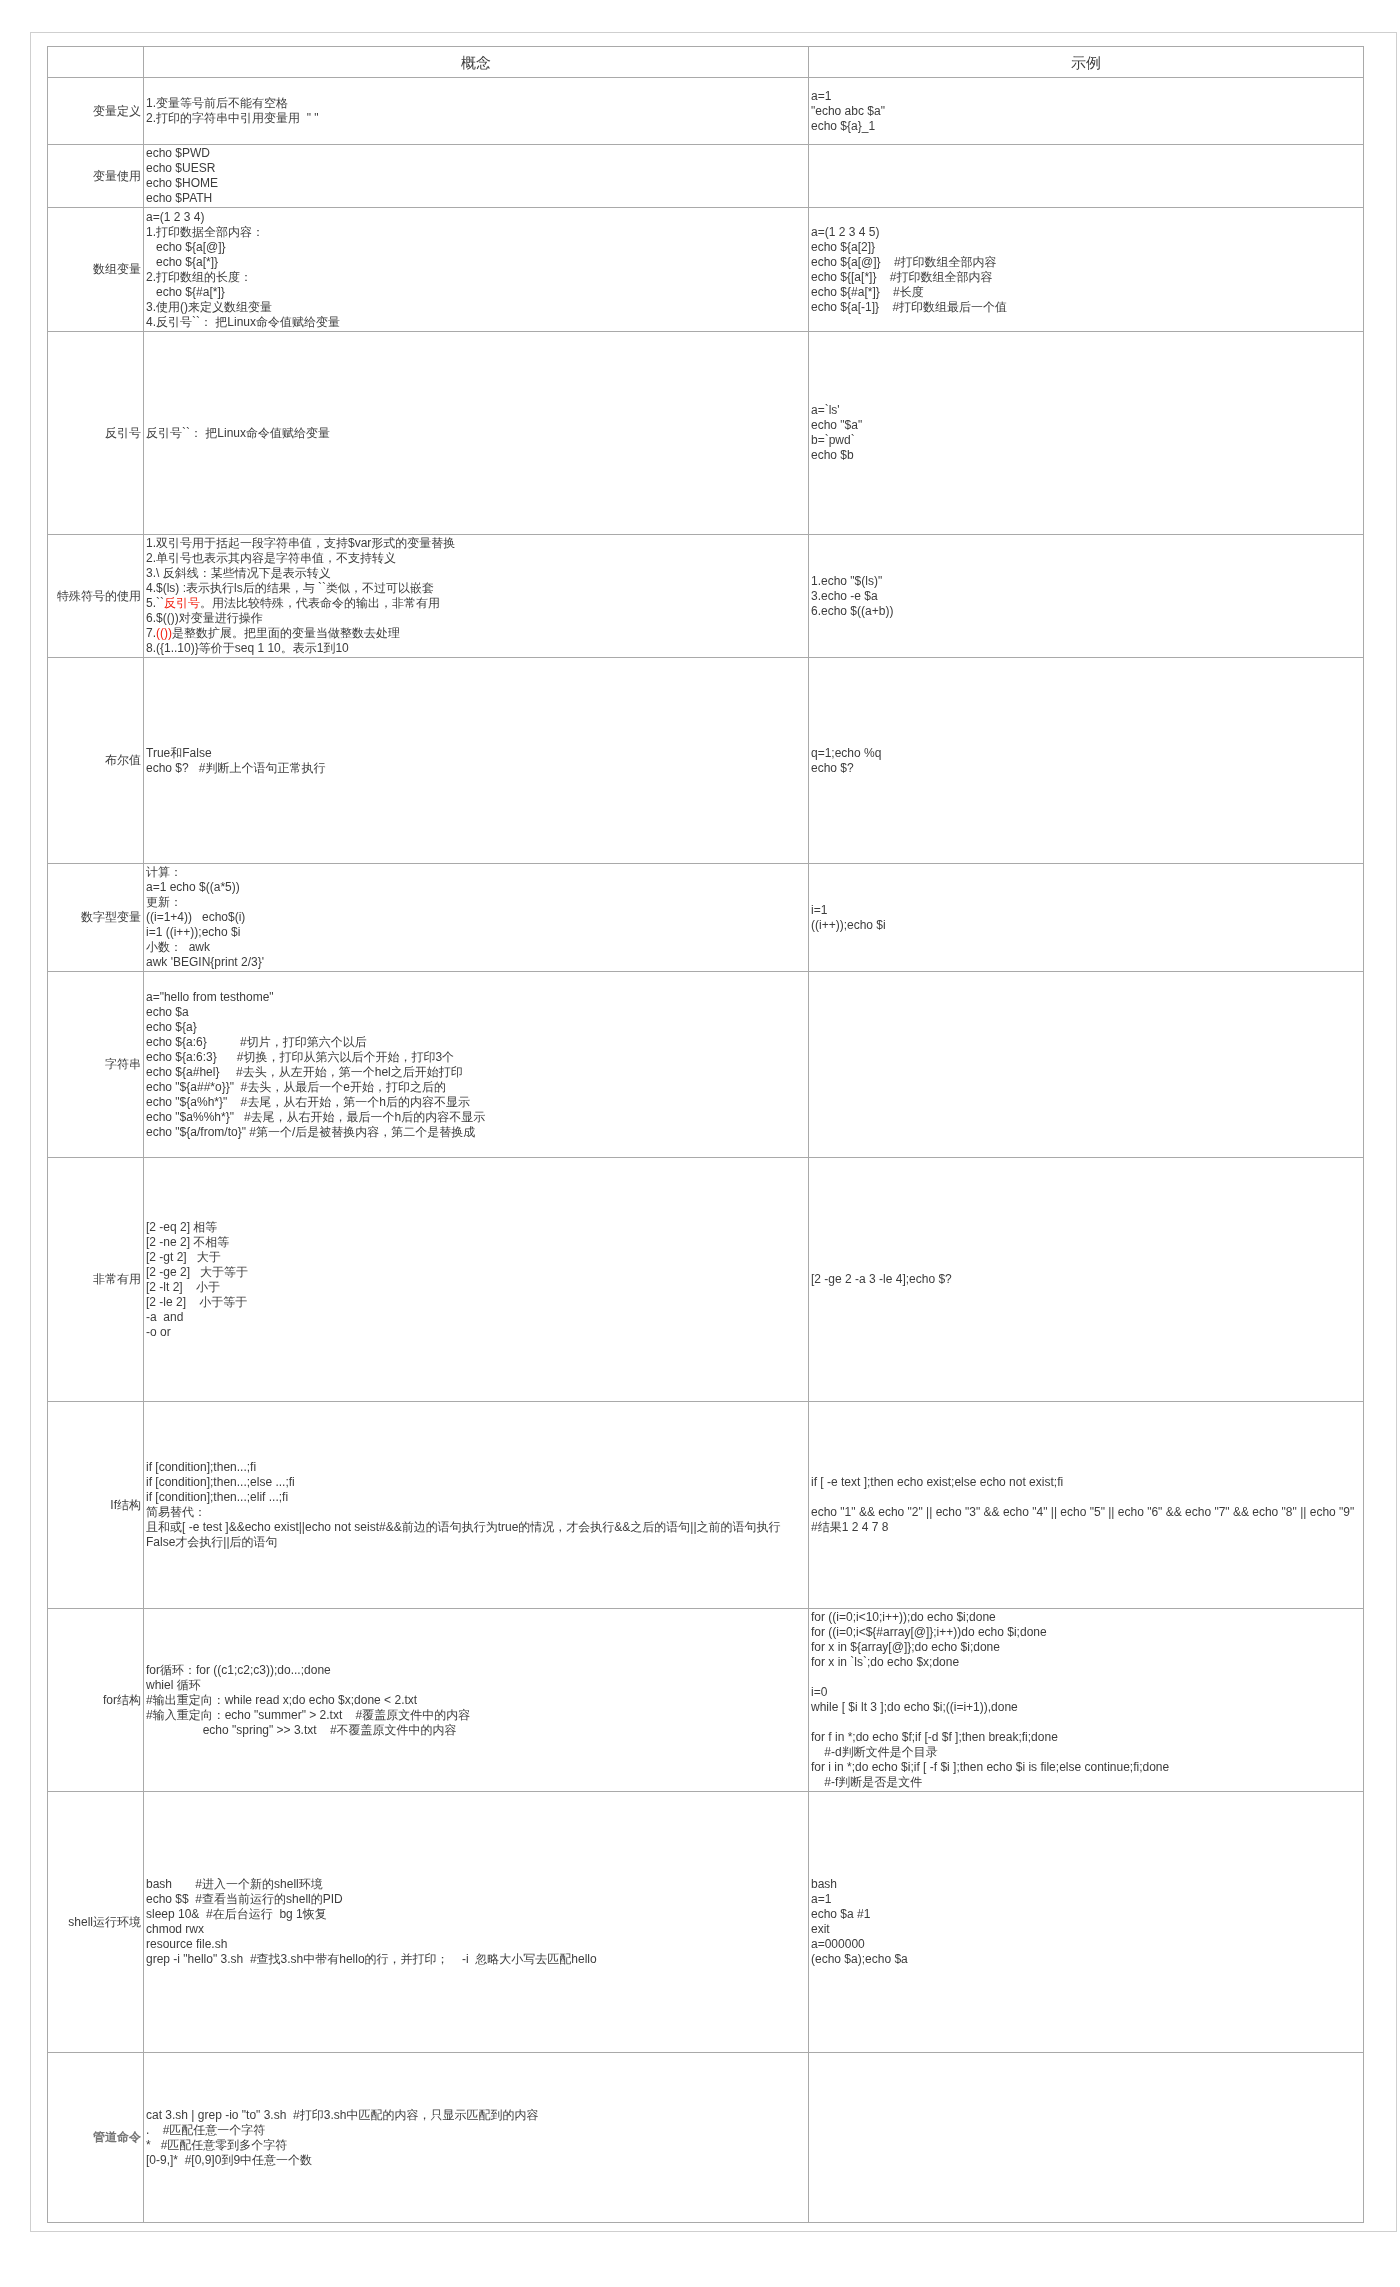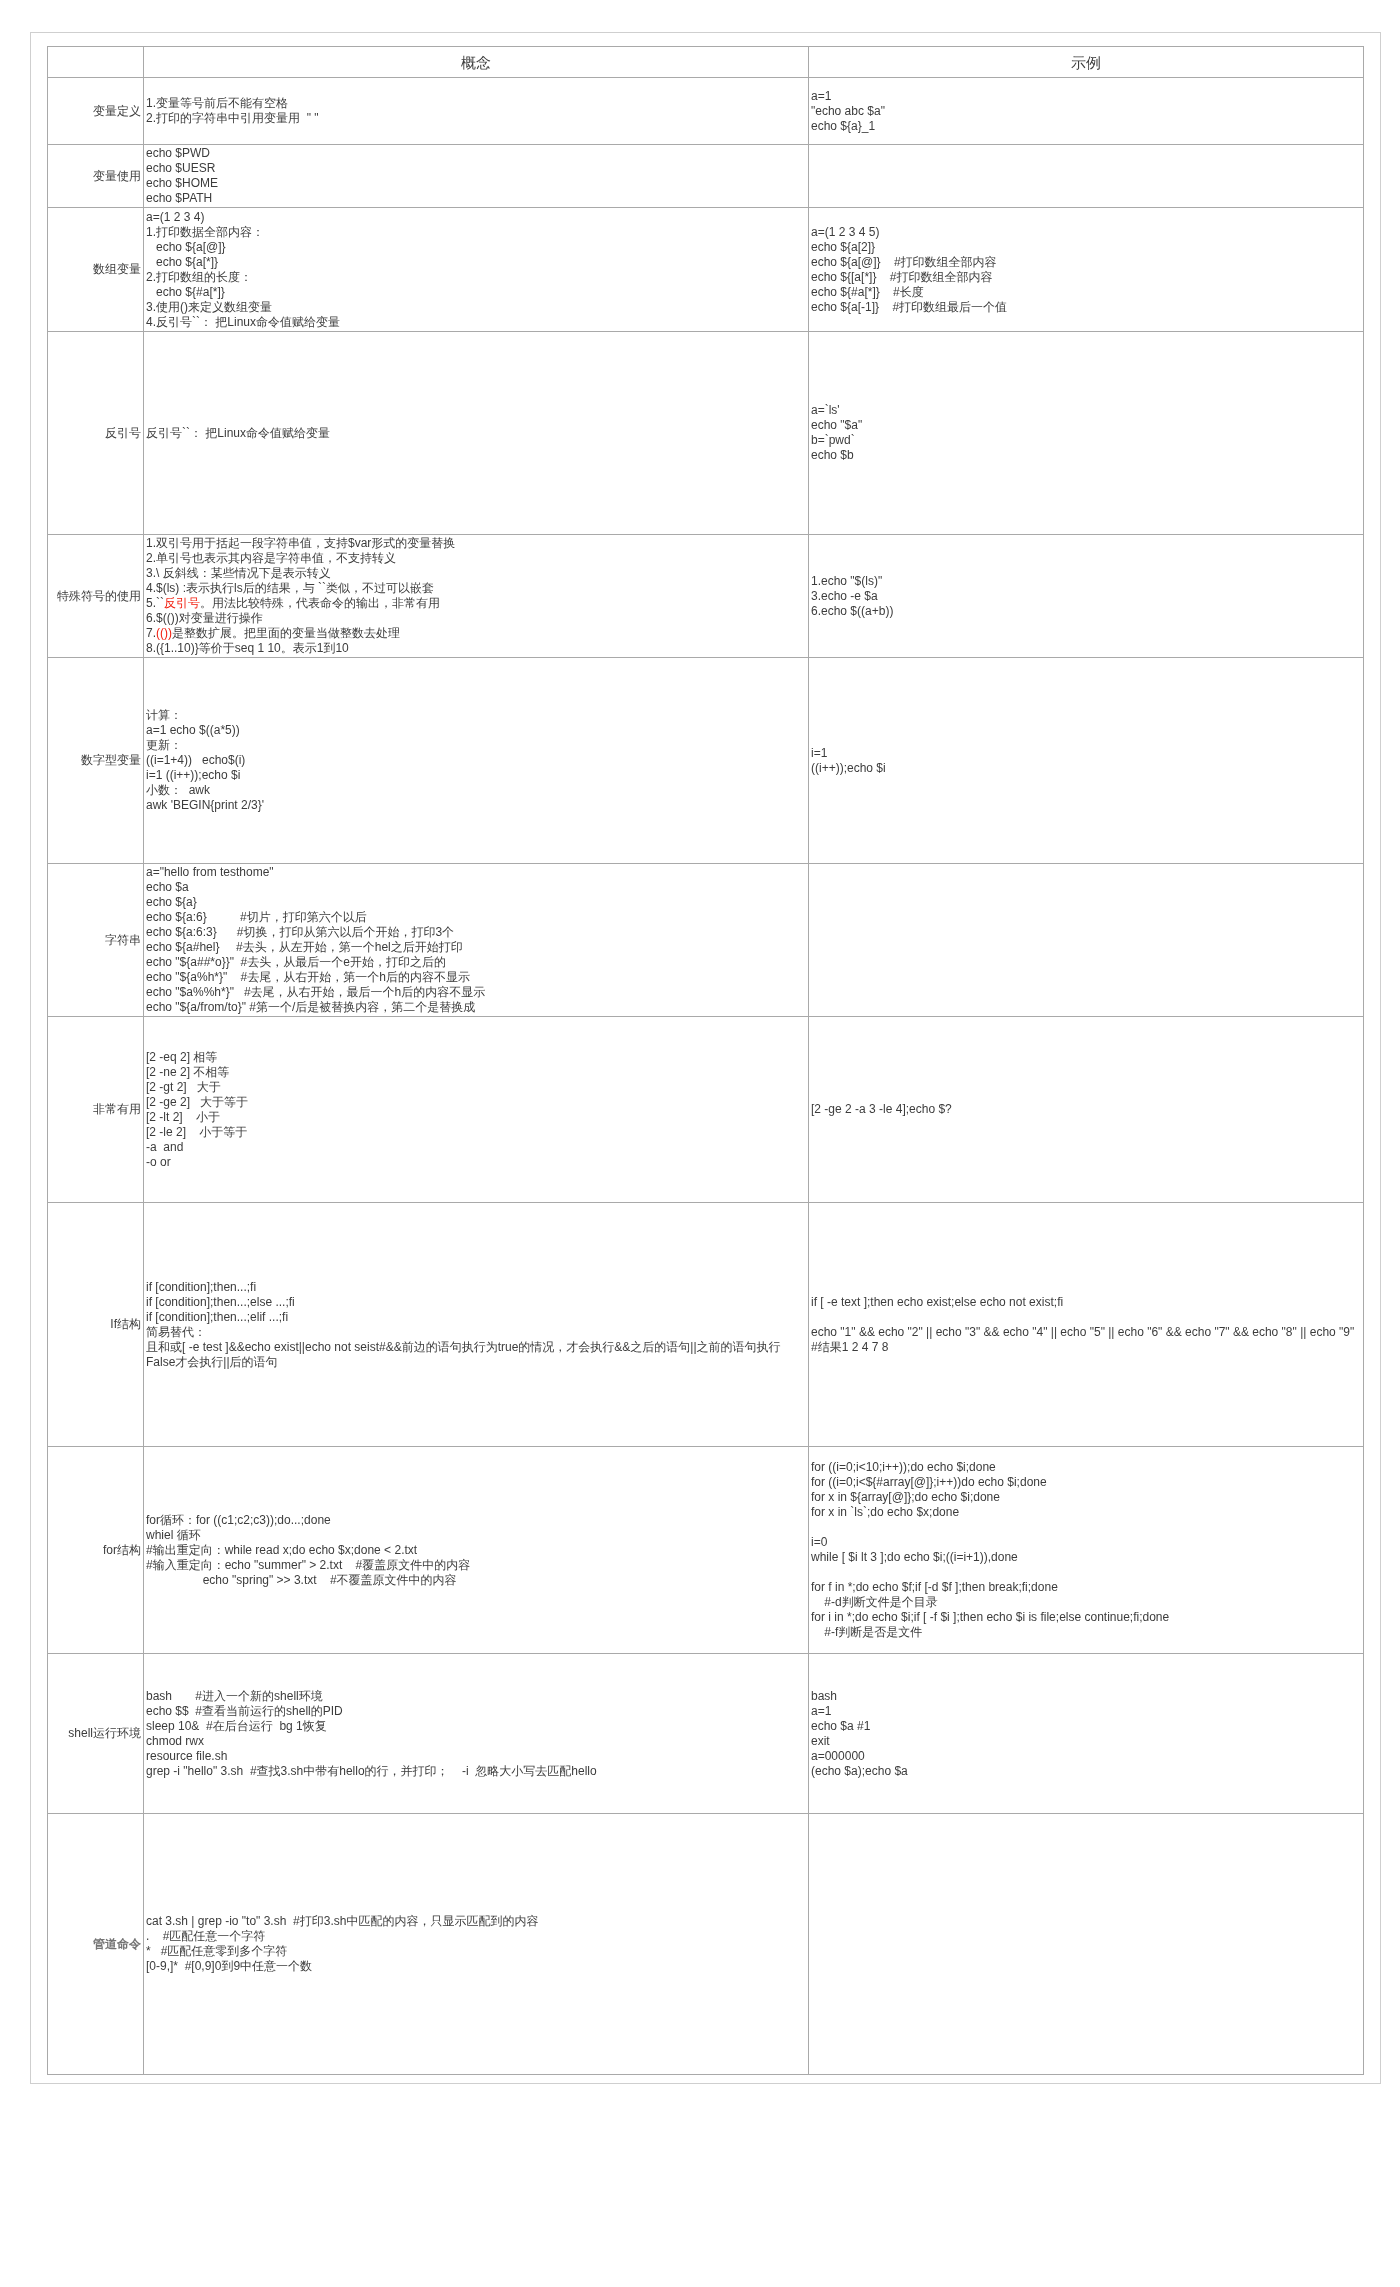--- a/index.html
+++ b/index.html
@@ -8,21 +8,21 @@
     font-family:"Liberation Sans","DejaVu Sans",sans-serif;
     font-size:12px;
     line-height:15px;
     color:#3c3c3c;
   }
   .frame{
     border:1px solid #cfcfcf;
     width:-moz-fit-content;
     width:fit-content;
     margin:32px 0 10px 30px;
-    padding:13px 16px 8px 16px;
+    padding:13px 32px 8px 16px;
     background:#ffffff;
   }
   table.sheet{
     border-collapse:collapse;
     table-layout:fixed;
     width:1316px;
     background:#ffffff;
   }
   table.sheet col.c-cat{width:96px;}
   table.sheet col.c-concept{width:665px;}
@@ -152,20 +152,31 @@
             <div class="line"><span>7.</span><span style="color: rgb(242, 29, 13);">(())</span><span>是整数扩展。把里面的变量当做整数去处理</span></div>
             <div class="line">8.({1..10)}等价于seq 1 10。表示1到10</div>
           </td>
           <td class="content">
             <div class="line">1.echo "$(ls)"</div>
             <div class="line">3.echo -e $a</div>
             <div class="line">6.echo $((a+b))</div>
           </td>
         </tr>
         <tr>
+          <td class="cat">布尔值</td>
+          <td class="content">
+            <div class="line">True和False</div>
+            <div class="line">echo $?   #判断上个语句正常执行</div>
+          </td>
+          <td class="content">
+            <div class="line">q=1;echo %q</div>
+            <div class="line">echo $?</div>
+          </td>
+        </tr>
+        <tr>
           <td class="cat">数字型变量</td>
           <td class="content">
             <div class="line">计算：</div>
             <div class="line">a=1 echo $((a*5))</div>
             <div class="line">更新：</div>
             <div class="line">((i=1+4))   echo$(i)</div>
             <div class="line">i=1 ((i++));echo $i</div>
             <div class="line">小数：  awk</div>
             <div class="line">awk 'BEGIN{print 2/3}'</div>
           </td>

